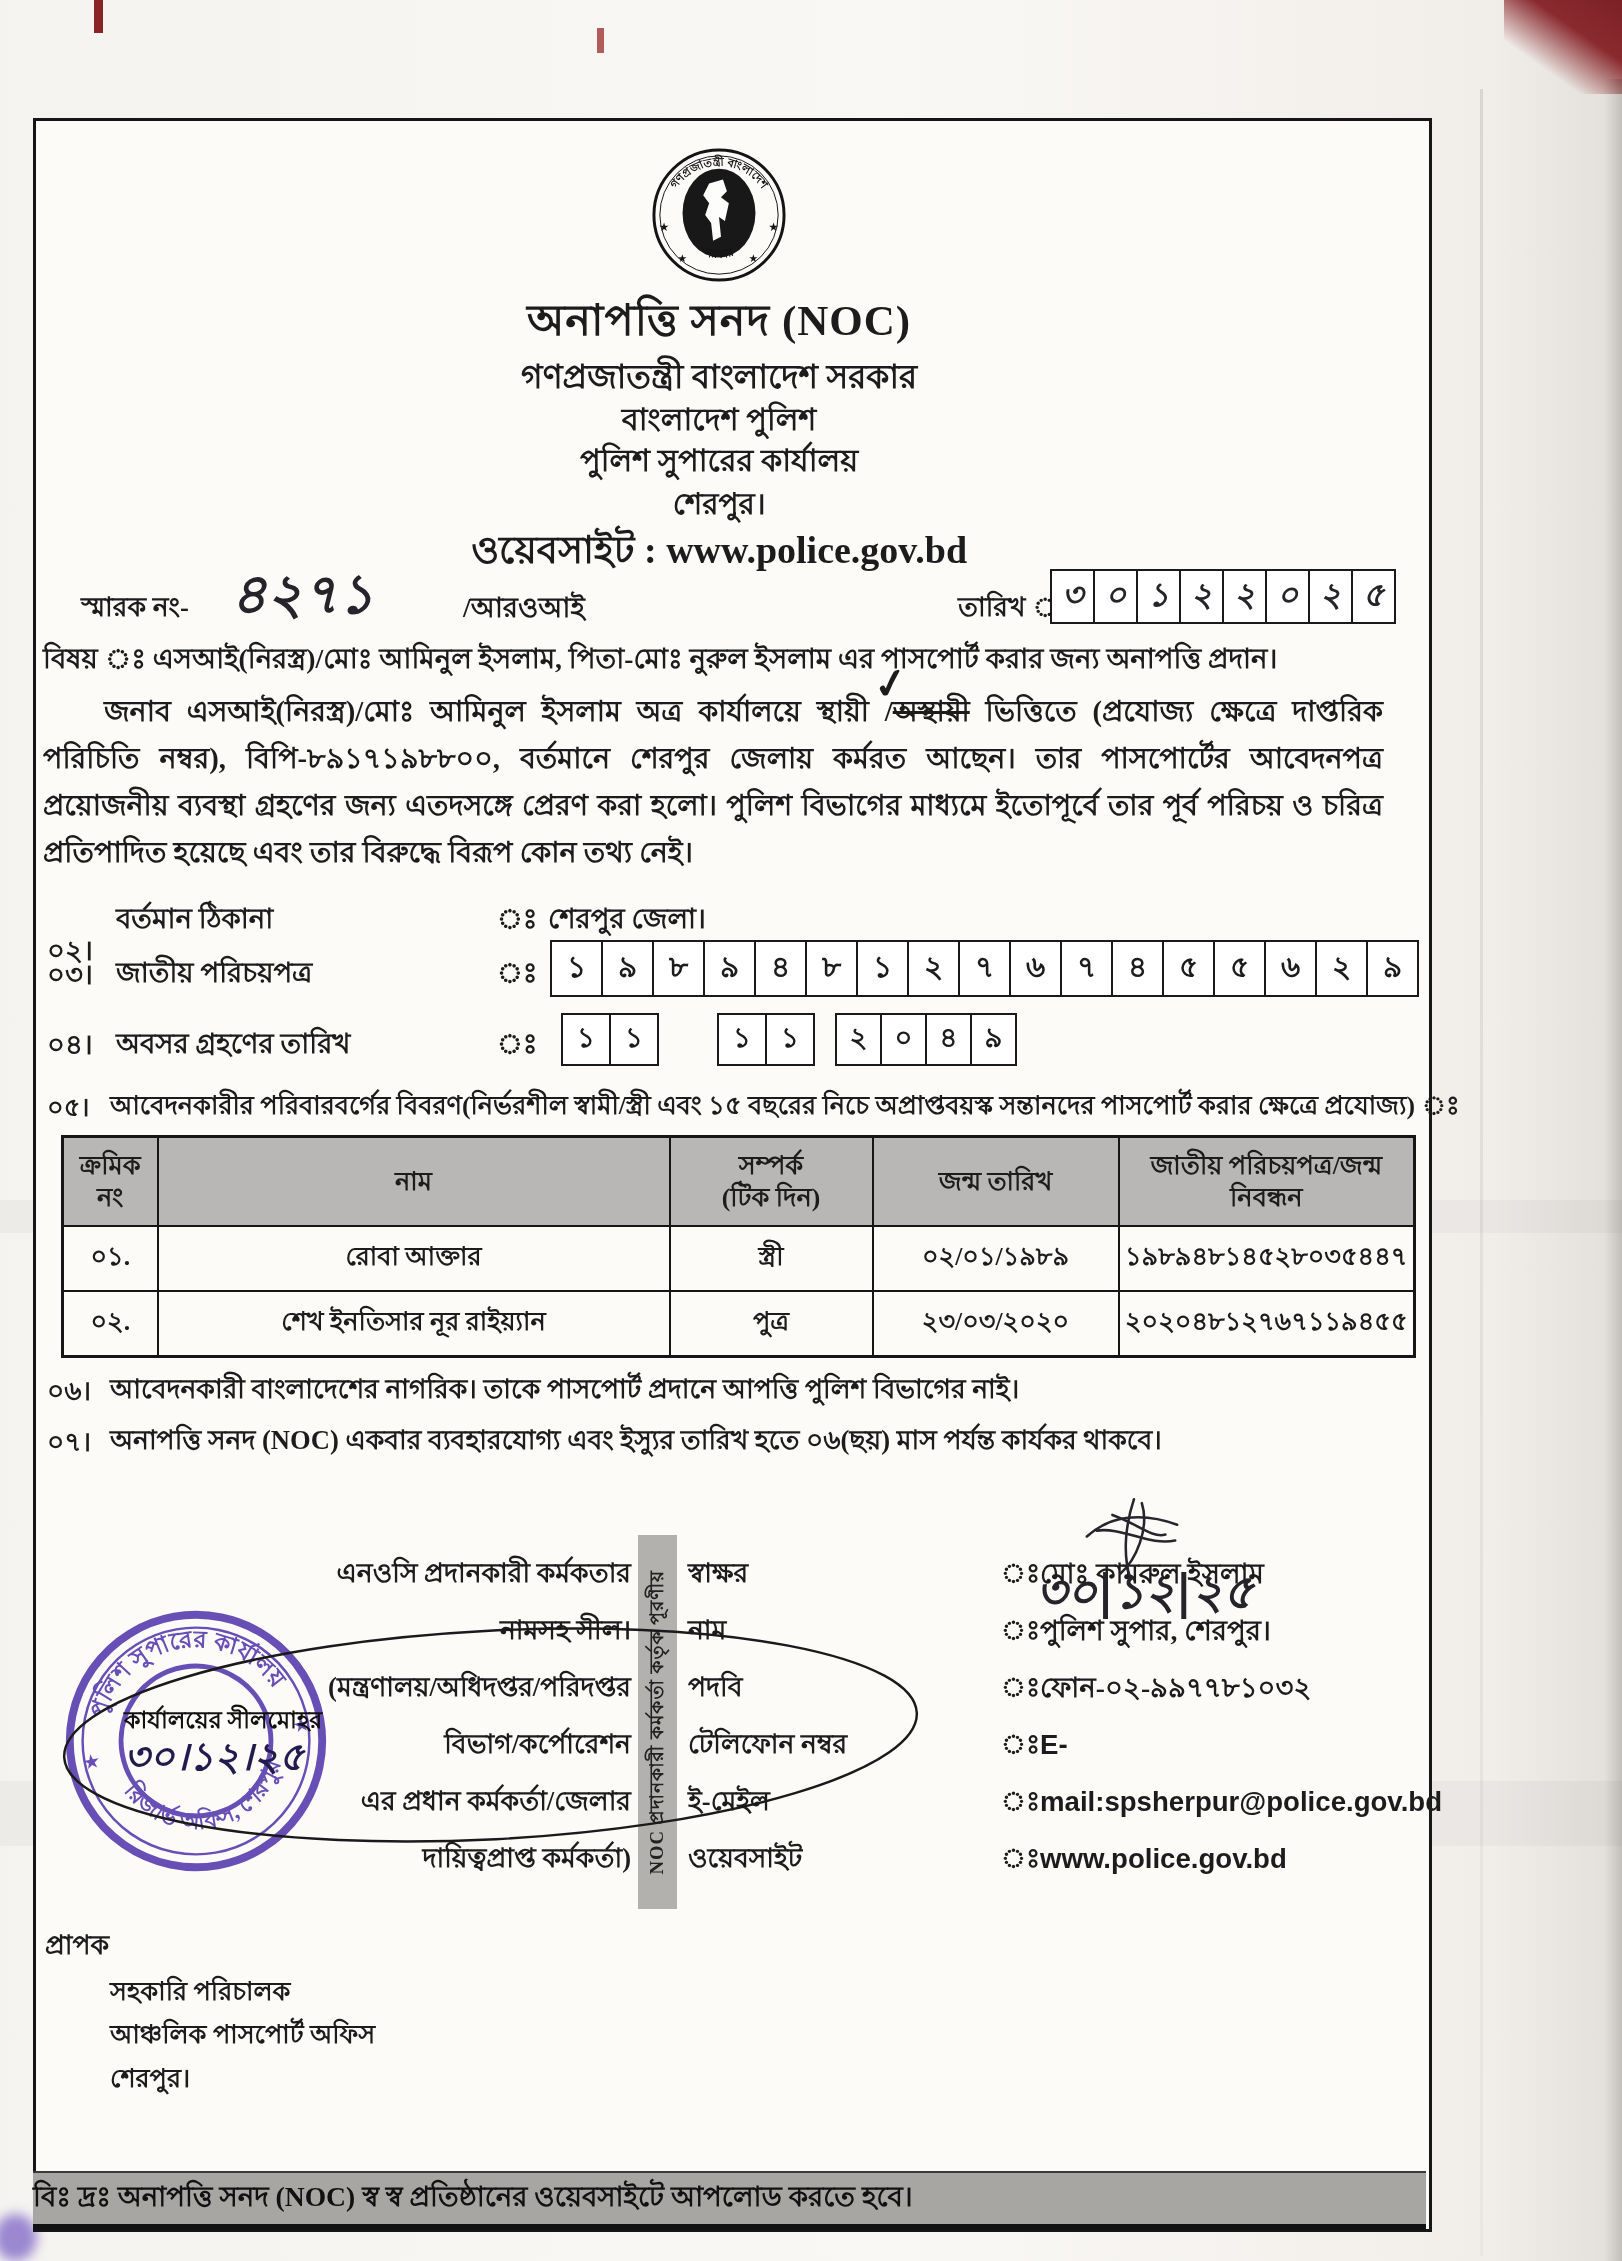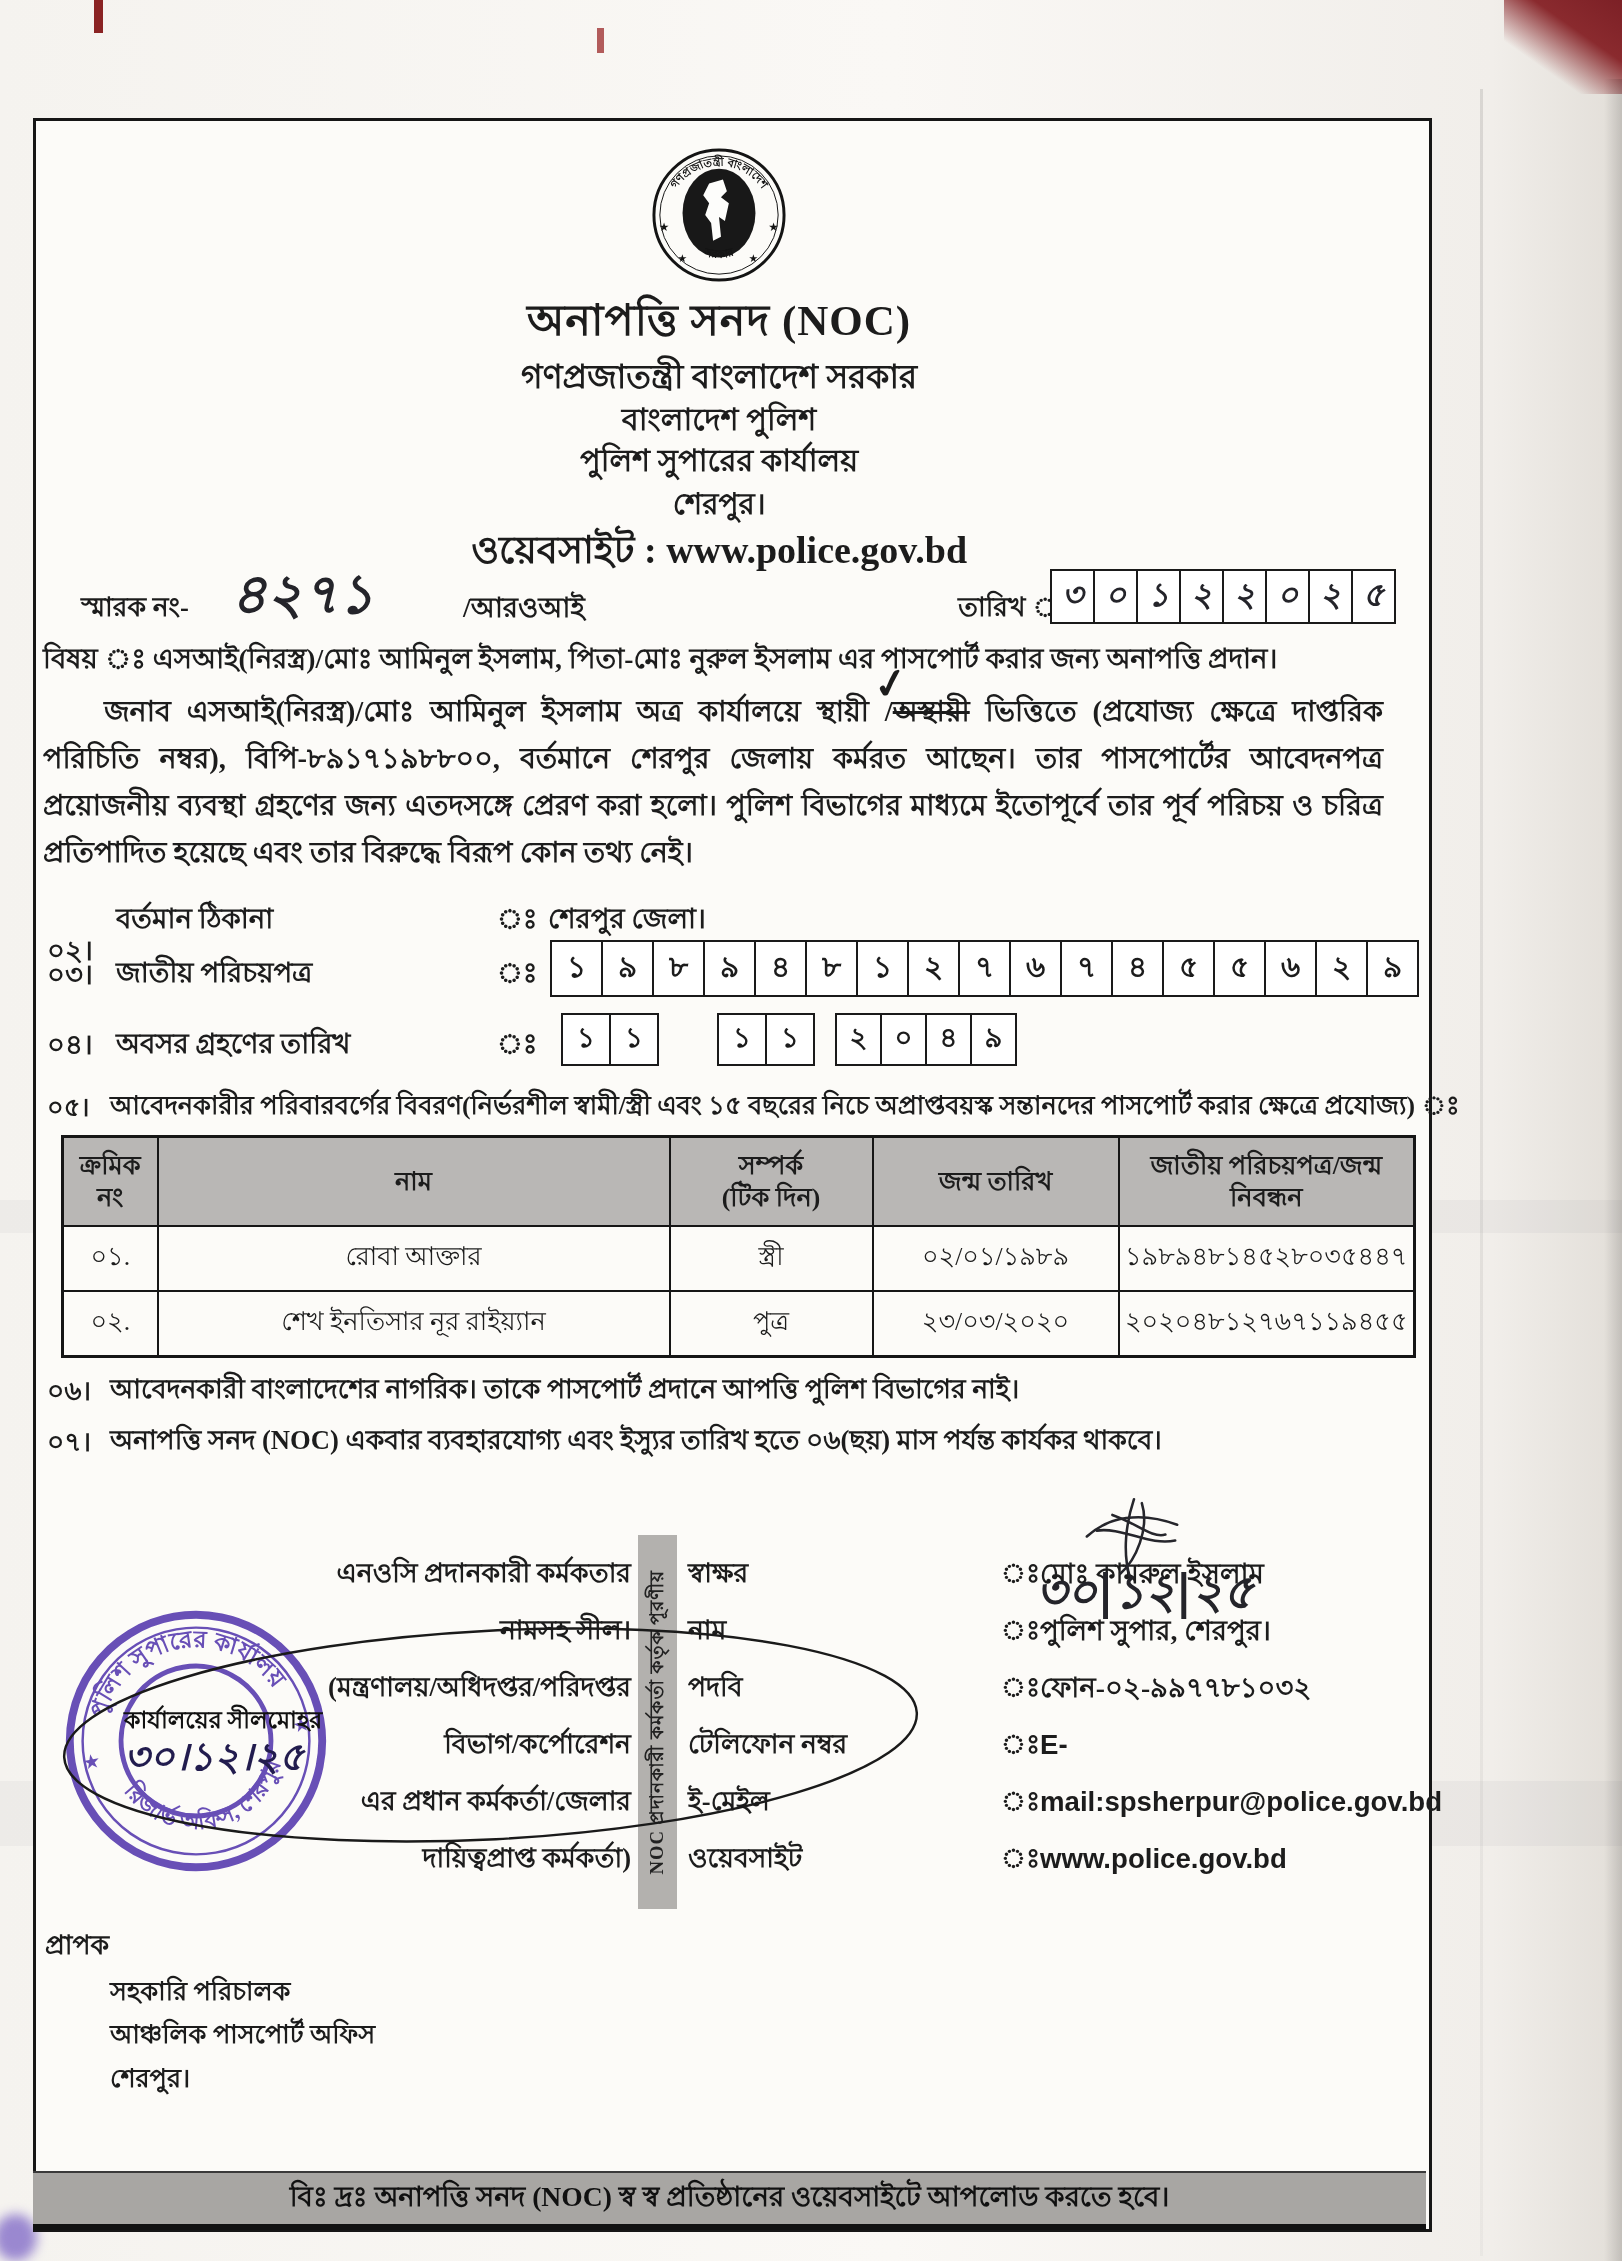--- a/index.html
+++ b/index.html
@@ -44,21 +44,21 @@
   .para{position:absolute;left:43px;top:688px;width:1340px;font-size:28.6px;font-weight:600;
     line-height:47px;text-align:justify;text-indent:61px;white-space:normal;}
   .opt-perm{position:relative;}
   .opt-perm .tick{position:absolute;left:-3.9px;top:-29.6px;font-size:41px;font-weight:700;transform:rotate(-10deg);}
   .opt-temp{text-decoration:line-through;text-decoration-thickness:3px;}
   
   table.fam{position:absolute;left:61px;top:1135px;width:1352px;border-collapse:collapse;
     border:3px solid #161616;table-layout:fixed;}
   table.fam th,table.fam td{border:2px solid #161616;text-align:center;font-size:25.6px;padding:2px;overflow:hidden;}
   table.fam th{background:#b9b7b5;font-weight:700;height:83px;line-height:31.5px;}
-  table.fam td{height:59px;font-weight:400;}
+  table.fam td{height:59px;font-weight:700;}
   
   .sig-left{position:absolute;left:296px;top:1545px;width:335px;text-align:right;
     font-size:26.6px;font-weight:700;line-height:57px;}
   .vbar{position:absolute;left:638px;top:1535px;width:39px;height:374px;background:#b3b1ae;
     display:flex;align-items:center;justify-content:center;}
   .vbar span{writing-mode:vertical-rl;transform:rotate(180deg);font-size:18.7px;font-weight:700;
     letter-spacing:1px;white-space:nowrap;color:#222;}
   .sig-mid{position:absolute;left:688px;top:1545px;width:276px;font-size:26.6px;font-weight:700;line-height:57px;}
   .sig-col{position:absolute;left:1001px;top:1545px;font-size:26.6px;font-weight:700;line-height:57px;}
   .sig-val{position:absolute;left:1040px;top:1545px;width:374px;font-size:27.6px;font-weight:700;line-height:57px;}
@@ -66,21 +66,21 @@
   
   .stamp{position:absolute;left:57px;top:1602px;width:278px;height:278px;opacity:.88;}
   .seal-ellipse{position:absolute;left:47px;top:1617px;width:887px;height:240px;pointer-events:none;}
   .seal-caption{position:absolute;left:124px;top:1702px;font-size:23.6px;font-weight:700;color:#111;}
   .stamp-date{position:absolute;left:124px;top:1726px;font-size:39px;color:#221c4e;}
   
   .rcpt-h{position:absolute;left:45px;top:1925px;font-size:26.6px;font-weight:600;}
   .rcpt-l{position:absolute;left:110px;font-size:25.6px;font-weight:600;}
   
   .footer-bar{position:absolute;left:33px;top:2171px;width:1393px;height:51px;background:#a8a6a3;
-    border-top:2px solid #3a3a3a;border-bottom:6.9px solid #111;display:flex;align-items:center;justify-content:center;}
+    border-top:2px solid #3a3a3a;border-bottom:6.9px solid #111;display:flex;align-items:center;justify-content:flex-start;}
   .footer-bar span{font-size:27.6px;font-weight:700;color:#111;}
 </style>
 </head>
 <body>
 
 <div class="page">
 
   <div class="art-red-1"></div>
   <div class="art-red-2"></div>
   <div class="art-corner"></div>

